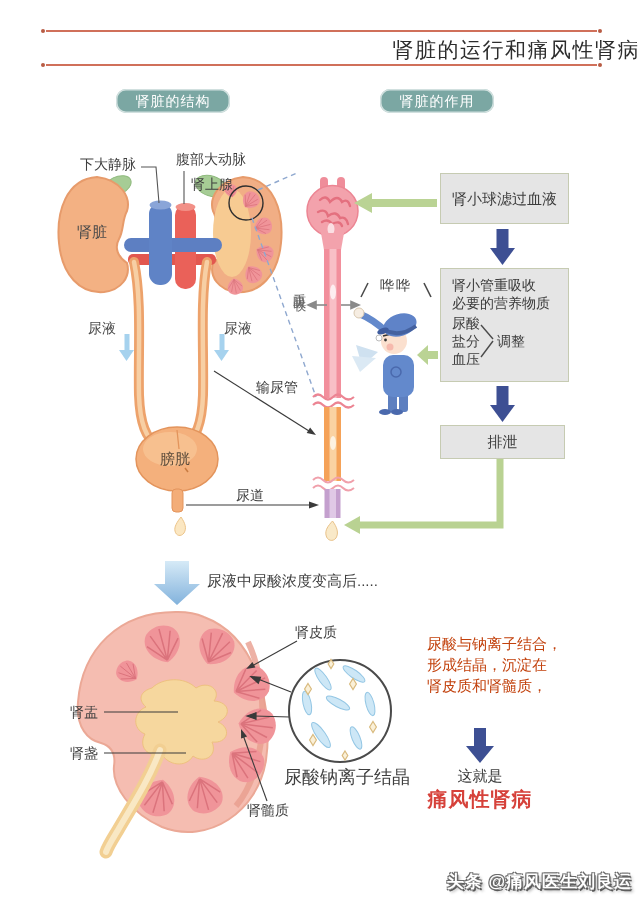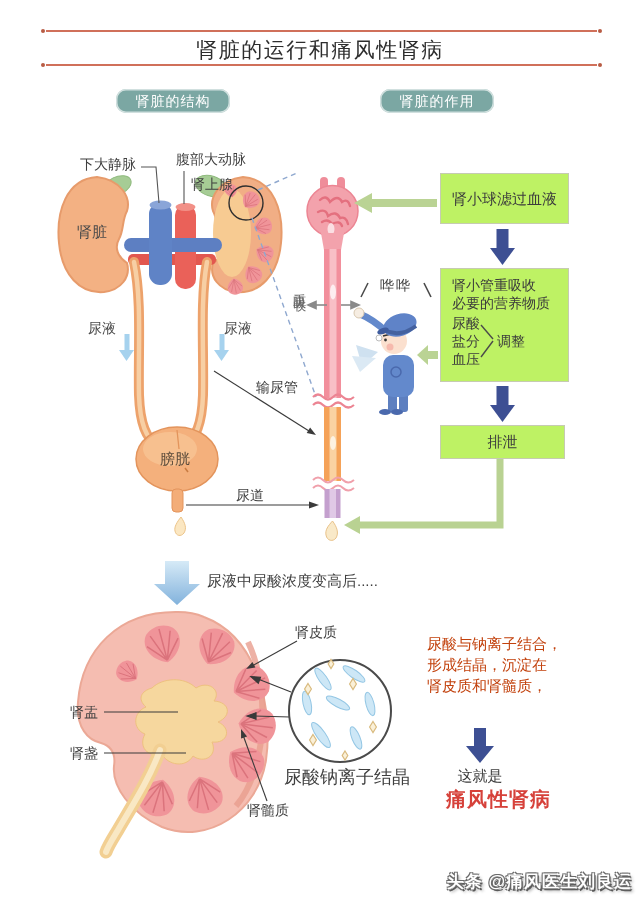--- a/index.html
+++ b/index.html
@@ -3,31 +3,31 @@
 <meta charset="utf-8">
 <style>
   html,body{margin:0;padding:0;background:#ffffff;}
   body{font-family:"Liberation Sans", sans-serif;}
   .stage{position:relative;width:640px;height:905px;background:#fff;overflow:hidden;}
   svg.art{position:absolute;left:0;top:0;z-index:1;}
   svg.overlay{position:absolute;left:0;top:0;z-index:3;pointer-events:none;}
   .lbl{position:absolute;z-index:2;font-size:14px;color:#3f3f3f;white-space:nowrap;line-height:1.25;}
   .rule{position:absolute;z-index:2;height:2px;background:#d0705a;}
   .rule .dot{position:absolute;top:-1px;width:4px;height:4px;border-radius:50%;background:#b85c44;}
-  .title{position:absolute;z-index:2;left:0;top:36px;width:640px;text-align:center;
+  .title{position:absolute;z-index:2;left:0;top:36px;width:640px;text-align:right;
          font-size:21px;letter-spacing:1.5px;color:#2d2d2d;}
   .badge{position:absolute;z-index:2;width:114px;height:24px;line-height:24px;text-align:center;
          background:#7ba7a3;color:#fff;font-size:14px;letter-spacing:1px;border-radius:10px;
          box-shadow:inset 0 0 0 1.5px rgba(255,255,255,.65);}
-  .gbox{position:absolute;z-index:2;background:#bef264;border:1px solid #c6cbb2;color:#3c3c3c;}
+  .gbox{position:absolute;z-index:2;background:#e5e5e5;border:1px solid #c6cbb2;color:#3c3c3c;}
   .gbox.center{text-align:center;}
   .vert{writing-mode:vertical-rl;letter-spacing:3px;}
   .desc{position:absolute;z-index:2;left:427px;top:633px;width:150px;font-size:15px;
         line-height:21px;color:#c2410c;}
-  .disease{position:absolute;z-index:2;left:409px;top:786px;width:142px;text-align:right;
+  .disease{position:absolute;z-index:2;left:409px;top:786px;width:142px;text-align:center;
            font-size:20px;font-weight:bold;color:#d6413a;letter-spacing:1px;}
   .intro{position:absolute;z-index:2;left:429px;top:767px;width:102px;text-align:center;font-size:15px;color:#3a3a3a;}
   .watermark{position:absolute;z-index:2;right:8px;top:870px;font-size:17px;font-weight:bold;color:#ffffff;
              letter-spacing:1px;
              text-shadow:-1px -1px 0 #6b6b6b,1px -1px 0 #6b6b6b,-1px 1px 0 #6b6b6b,1.5px 1.5px 0 #5a5a5a,3px 3px 3px #b5b5b5;}
   .b2line{position:absolute;font-size:14px;line-height:16px;color:#3c3c3c;white-space:nowrap;}
 </style>
 </head>
 <body>
 

